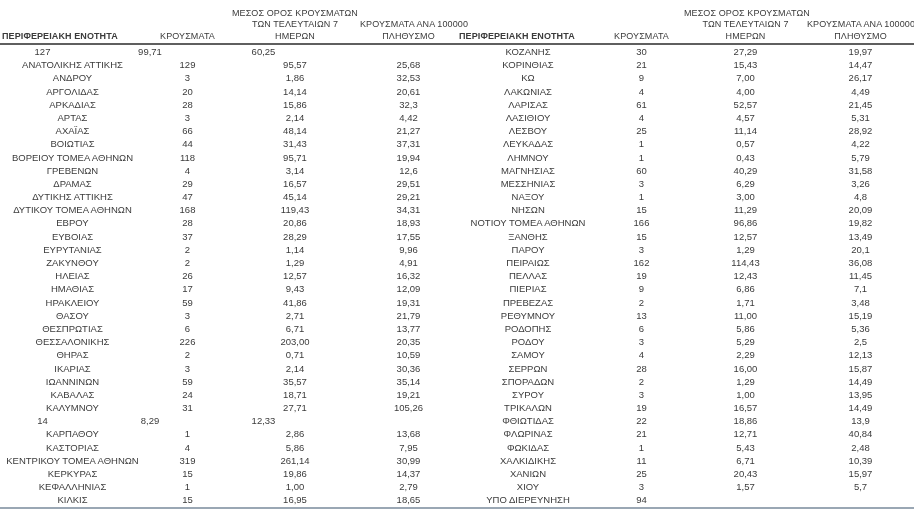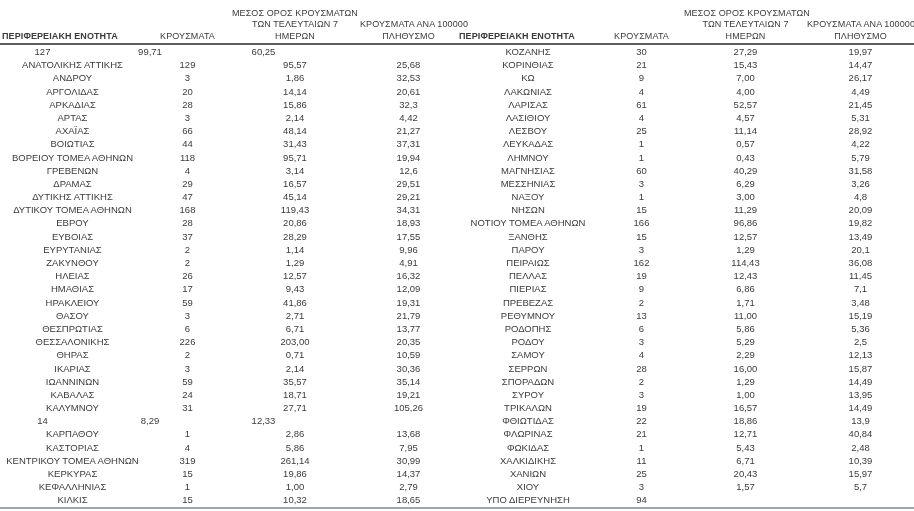--- a/index.html
+++ b/index.html
@@ -276,21 +276,21 @@
           </div>
           <div class="row">
             <div class="cell col-region">ΚΕΦΑΛΛΗΝΙΑΣ</div>
             <div class="cell col-cases">1</div>
             <div class="cell col-avg">1,00</div>
             <div class="cell col-per">2,79</div>
           </div>
           <div class="row">
             <div class="cell col-region">ΚΙΛΚΙΣ</div>
             <div class="cell col-cases">15</div>
-            <div class="cell col-avg">10,32</div>
+            <div class="cell col-avg">16,95</div>
             <div class="cell col-per">18,65</div>
           </div>
         </div>
     </section>
 
     <section class="tbl tbl-right">
       <div class="head-row">
         <div class="hc col-region">ΠΕΡΙΦΕΡΕΙΑΚΗ ΕΝΟΤΗΤΑ</div>
         <div class="hc col-cases">ΚΡΟΥΣΜΑΤΑ</div>
         <div class="hc col-avg">

